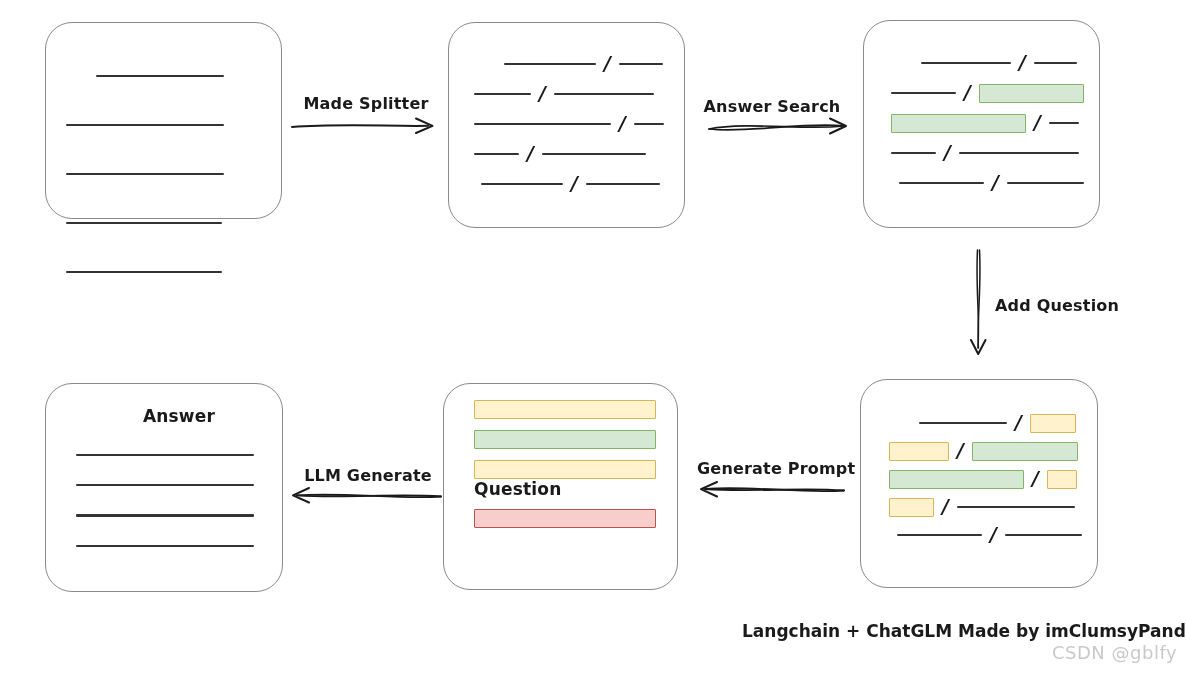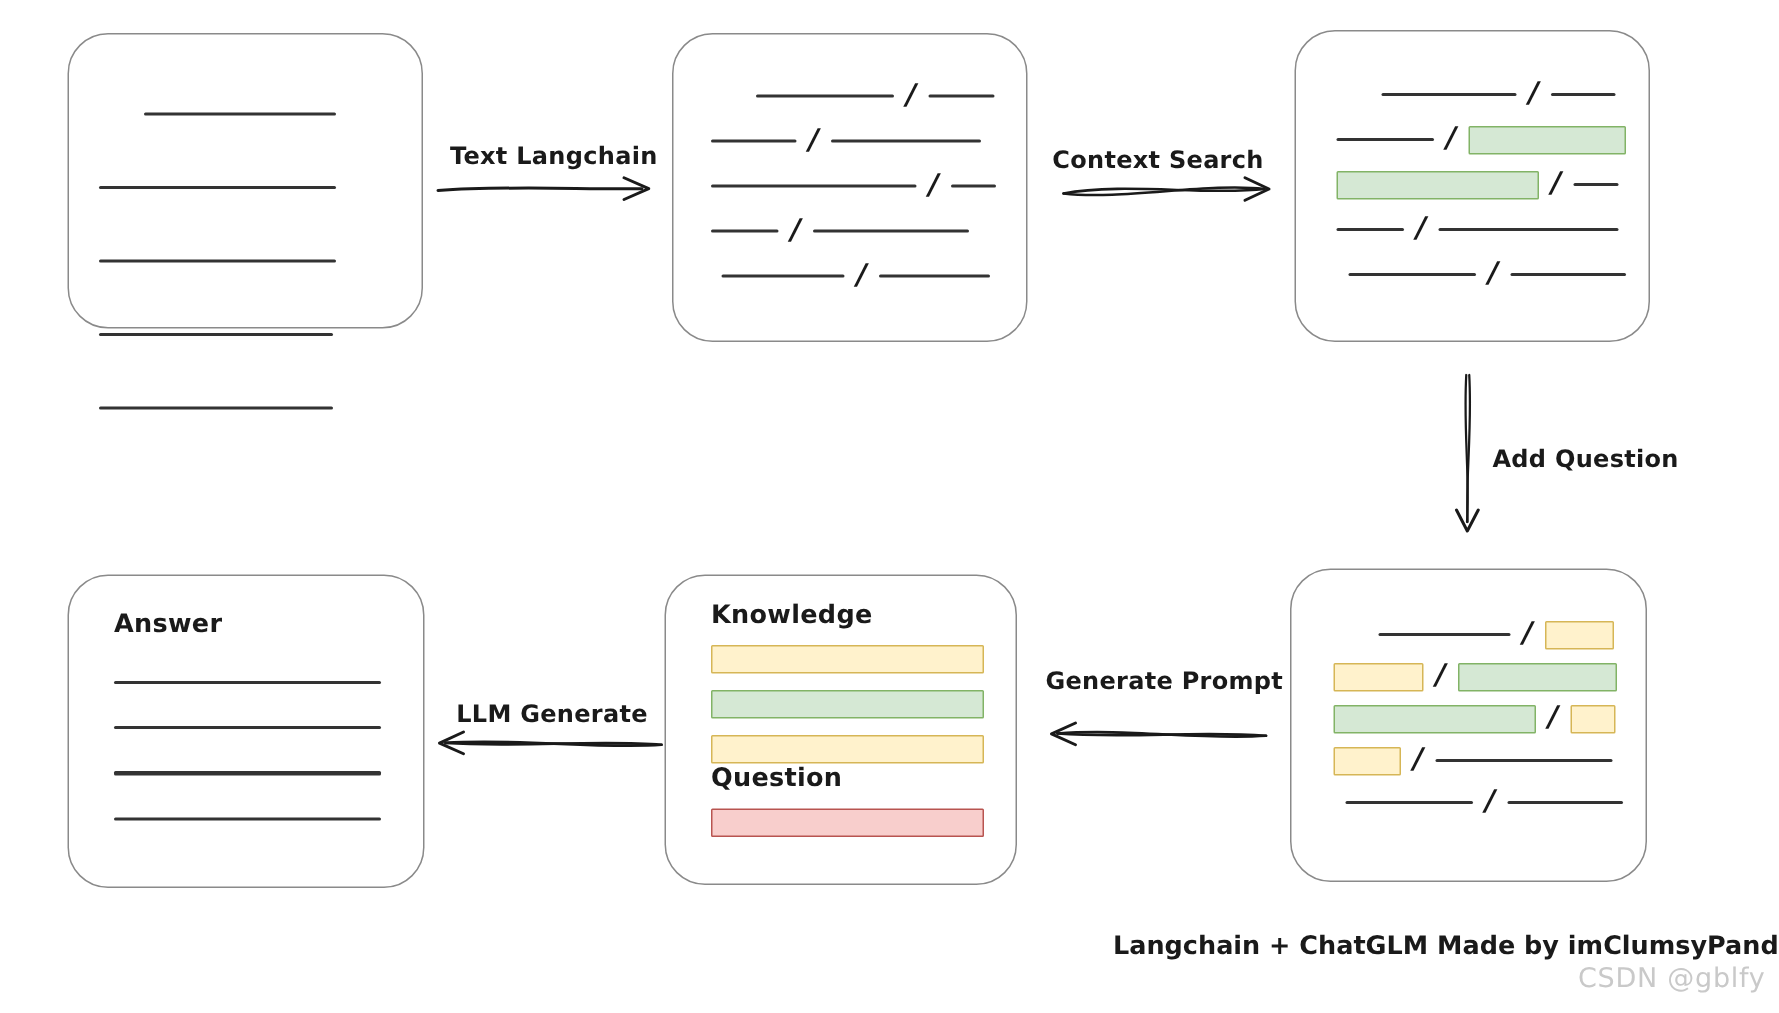--- a/index.html
+++ b/index.html
@@ -163,42 +163,41 @@
         <div class="chunk-row" style="margin-left: 8px;">
           <span class="seg-line" style="width: 85px;"></span>
           <span class="slash">/</span>
           <span class="seg-line" style="width: 77px;"></span>
         </div>
       </div>
   </div>
 
   <div class="node" style="left:443px;top:383px;width:235px;height:207px;">
     <div class="prompt-inner">
-      <div class="box-title">Knowledge</div>
       <div class="rows bar-stack">
           <div class="chunk-row">
             <span class="seg-rect yellow" style="width: 182px;"></span>
           </div>
           <div class="chunk-row">
             <span class="seg-rect green" style="width: 182px;"></span>
           </div>
           <div class="chunk-row">
             <span class="seg-rect yellow" style="width: 182px;"></span>
           </div>
         </div>
       <div class="box-title question-title">Question</div>
       <div class="rows bar-stack" style="margin-top:10px;">
           <div class="chunk-row">
             <span class="seg-rect red" style="width: 182px;"></span>
           </div>
         </div>
     </div>
   </div>
 
-  <div class="node" style="left:45px;top:383px;width:238px;height:209px;">
+  <div class="node" style="left:45px;top:383px;width:238px;height:209px;text-align:center;">
     <div class="answer-inner">
       <div class="box-title">Answer</div>
       <div class="rows answer-rows">
           <div class="chunk-row">
             <span class="seg-line" style="width: 178px;"></span>
           </div>
           <div class="chunk-row">
             <span class="seg-line" style="width: 178px;"></span>
           </div>
           <div class="chunk-row">
@@ -226,21 +225,21 @@
 
     <path d="M844,490.5 C800,493.5 752,485.5 705,489" stroke-width="1.8"></path>
     <path d="M844,490.5 C800,487 752,492.5 705,489" stroke-width="1.8"></path>
     <polyline points="717,482 701,489.2 717,496.5" stroke-width="2"></polyline>
 
     <path d="M441,496.5 C400,499.5 344,492 297,495.3" stroke-width="1.8"></path>
     <path d="M441,496.5 C400,493 344,498.5 297,495.3" stroke-width="1.8"></path>
     <polyline points="309,488 293,495.4 309,502.5" stroke-width="2"></polyline>
   </svg>
 
-  <div class="arrow-label centered" style="left:300px;top:94px;width:132px;">Text Langchain</div>
-  <div class="arrow-label centered" style="left:701px;top:97px;width:142px;">Context Search</div>
+  <div class="arrow-label centered" style="left:300px;top:94px;width:132px;">Made Splitter</div>
+  <div class="arrow-label centered" style="left:701px;top:97px;width:142px;">Answer Search</div>
   <div class="arrow-label" style="left:995px;top:296px;">Add Question</div>
-  <div class="arrow-label centered" style="left:697px;top:444px;width:148px;">Generate Prompt</div>
+  <div class="arrow-label centered" style="left:697px;top:459px;width:148px;">Generate Prompt</div>
   <div class="arrow-label centered" style="left:296px;top:466px;width:144px;">LLM Generate</div>
 
   <div class="caption">Langchain + ChatGLM Made by imClumsyPanda</div>
   <div class="watermark">CSDN @gblfy</div>
 </div>
 
 </body></html>

